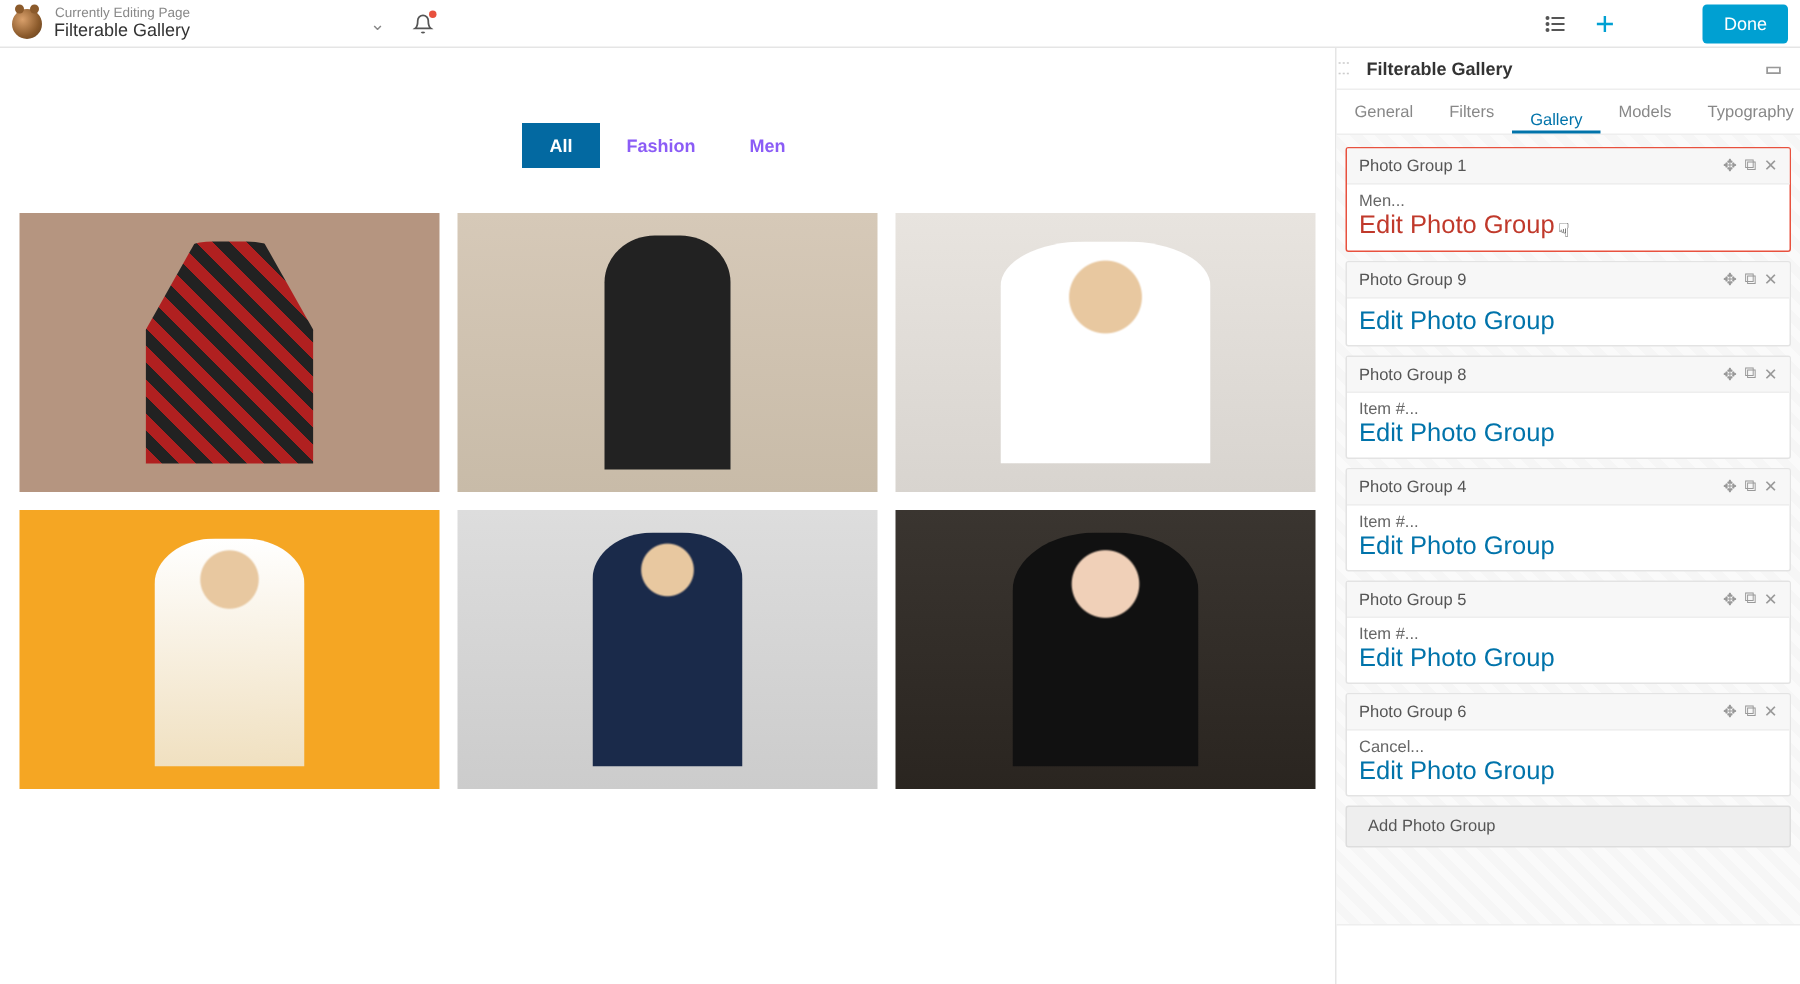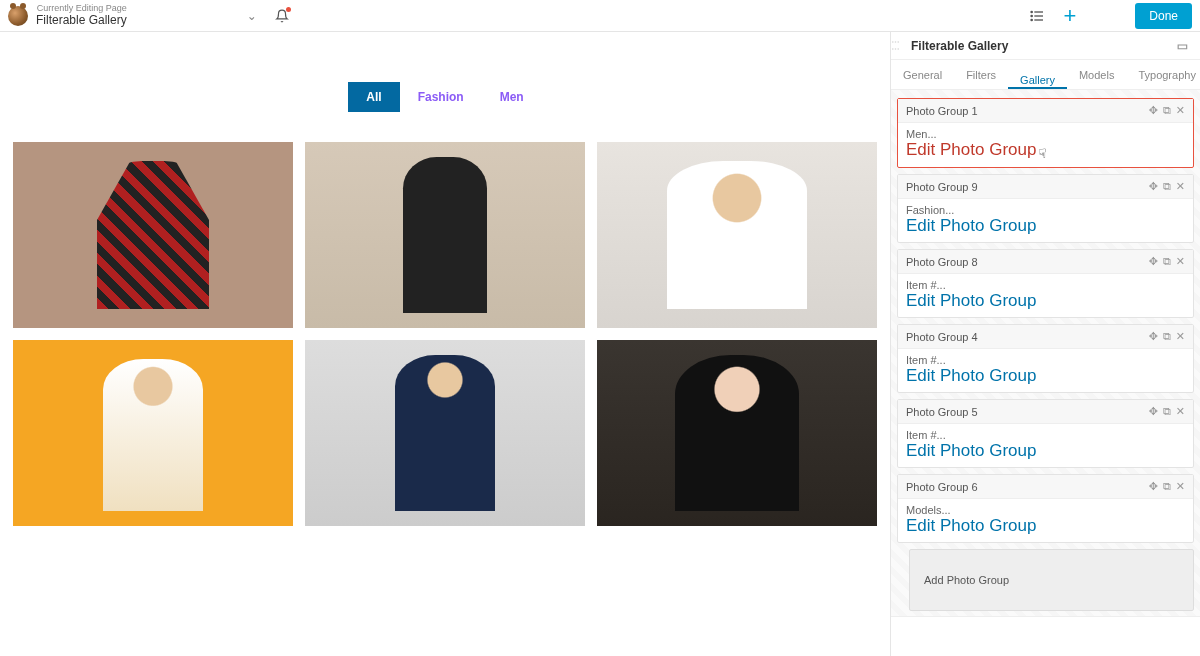--- a/index.html
+++ b/index.html
@@ -61,21 +61,21 @@
 .group.selected { border: 1px solid #e8513e; }
 .group-head { display: flex; align-items: center; padding: 5px 8px; font-size: 11px; color: #555; background: #f7f7f7; border-bottom: 1px solid #eee; }
 .group-head .actions { margin-left: auto; display: flex; gap: 5px; color: #999; }
 .group-head .actions span { cursor: pointer; font-size: 11px; }
 .group-body { padding: 5px 8px 6px; font-size: 11px; }
 .meta { color: #666; }
 .edit-link { color: #0073aa; cursor: pointer; font-size: 17px; }
 .group.selected .edit-link { color: #c0392b; }
 .cursor-img { display: inline-block; font-size: 13px; vertical-align: -3px; margin-left: 2px; color: #222; }
 
-.add-btn { background: #eee; border: 1px solid #ddd; padding: 24px 14px; font-size: 11px; color: #555; cursor: pointer; border-radius: 2px; margin-top: 4px; margin-left: 12px; }
+.add-btn { background: #eee; border: 1px solid #ddd; padding: 7px 14px; font-size: 11px; color: #555; cursor: pointer; border-radius: 2px; margin-top: 4px; }
 
 .panel-footer { height: 40px; border-top: 1px solid #eee; display: flex; }
 .panel-footer button { flex: 1; margin: 6px; background: #f1f1f1; border: 1px solid #ddd; color: #555; font-size: 12px; cursor: pointer; border-radius: 2px; }
 
 svg { display: block; }
 </style>
 </head>
 <body>
 
 <div class="topbar">
@@ -161,21 +161,20 @@
     <div class="group">
       <div class="group-head">
         <span>Photo Group 9</span>
         <span class="actions">
             <span>✥</span>
             <span>⧉</span>
             <span>✕</span>
           </span>
       </div>
       <div class="group-body">
-        <div class="meta">Fashion...</div>
         <span class="edit-link">Edit Photo Group</span>
       </div>
     </div>
 
     <div class="group">
       <div class="group-head">
         <span>Photo Group 8</span>
         <span class="actions">
             <span>✥</span>
             <span>⧉</span>
@@ -221,21 +220,21 @@
     <div class="group">
       <div class="group-head">
         <span>Photo Group 6</span>
         <span class="actions">
             <span>✥</span>
             <span>⧉</span>
             <span>✕</span>
           </span>
       </div>
       <div class="group-body">
-        <div class="meta">Models...</div>
+        <div class="meta">Cancel...</div>
         <span class="edit-link">Edit Photo Group</span>
       </div>
     </div>
 
     <div class="add-btn">Add Photo Group</div>
   </div>
 
   <div class="panel-footer">
   </div>
 </div>

